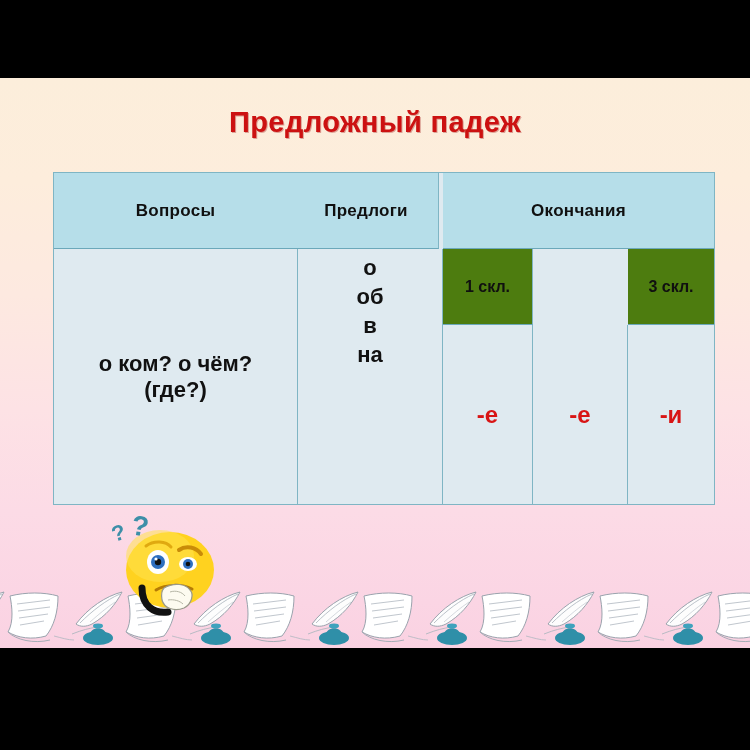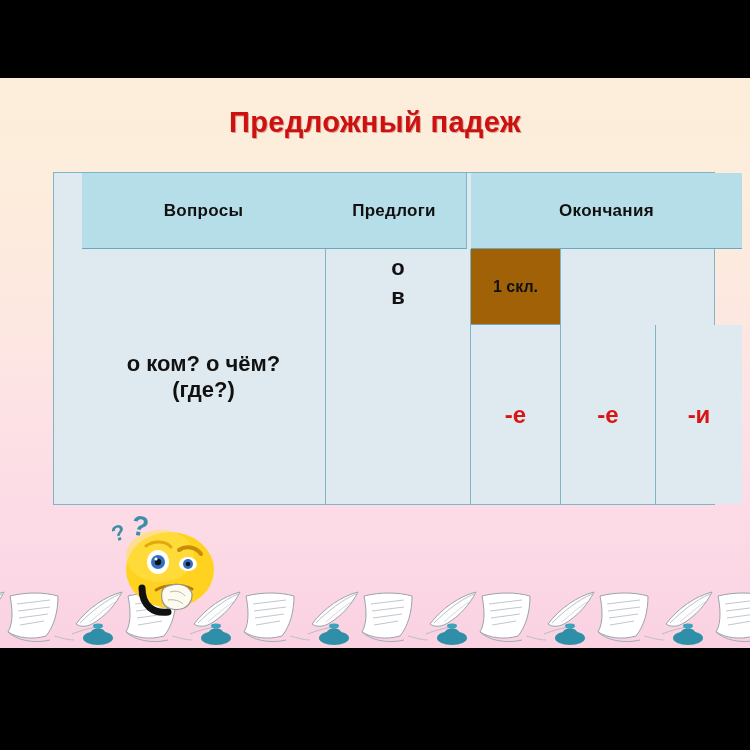--- a/index.html
+++ b/index.html
@@ -72,34 +72,33 @@
     box-sizing: border-box;
     background: #dfeaf0;
   }
   .cell {
     position: absolute;
     box-sizing: border-box;
     display: flex;
     align-items: center;
     justify-content: center;
     text-align: center;
-    margin-left: 28px;
   }
   .hdr {
     background: #b6dee9;
     border-right: 1px solid #7fb5c4;
     border-bottom: 1px solid #6ba8ba;
     font-size: 17px;
     font-weight: bold;
     color: #101010;
     letter-spacing: 0.3px;
   }
   .hdr.last { border-right: none; }
   .subhdr {
-    background: #a16207;
+    background: #4d7c0f;
     border-right: 1px solid #7fb5c4;
     border-bottom: 1px solid #6ba8ba;
     font-size: 16px;
     font-weight: bold;
     color: #101010;
   }
   .subhdr.last { border-right: none; }
   .body {
     background: #dfeaf0;
     border-right: 1px solid #7fb5c4;
@@ -173,26 +172,31 @@
       <div class="cell body" id="questions-cell" style="left:0;top:76px;width:244px;height:255px;">
         <div>
           <div>о ком? о чём?</div>
           <div>(где?)</div>
         </div>
       </div>
 
       <div class="cell body" id="preps-cell" style="left:244px;top:76px;width:145px;height:255px;">
         <div class="stack">
           <div>о</div>
+          <div>об</div>
           <div>в</div>
+          <div>на</div>
         </div>
       </div>
 
       <div class="cell subhdr" style="left:389px;top:76px;width:90px;height:76px;">
         <span>1 скл.</span>
+      </div>
+      <div class="cell subhdr last" style="left:574px;top:76px;width:86px;height:76px;">
+        <span>3 скл.</span>
       </div>
 
       <div class="cell body" style="left:389px;top:152px;width:90px;height:179px;">
         <span class="ending">-е</span>
       </div>
       <div class="cell body" style="left:479px;top:152px;width:95px;height:179px;">
         <span class="ending">-е</span>
       </div>
       <div class="cell body last" style="left:574px;top:152px;width:86px;height:179px;">
         <span class="ending">-и</span>

